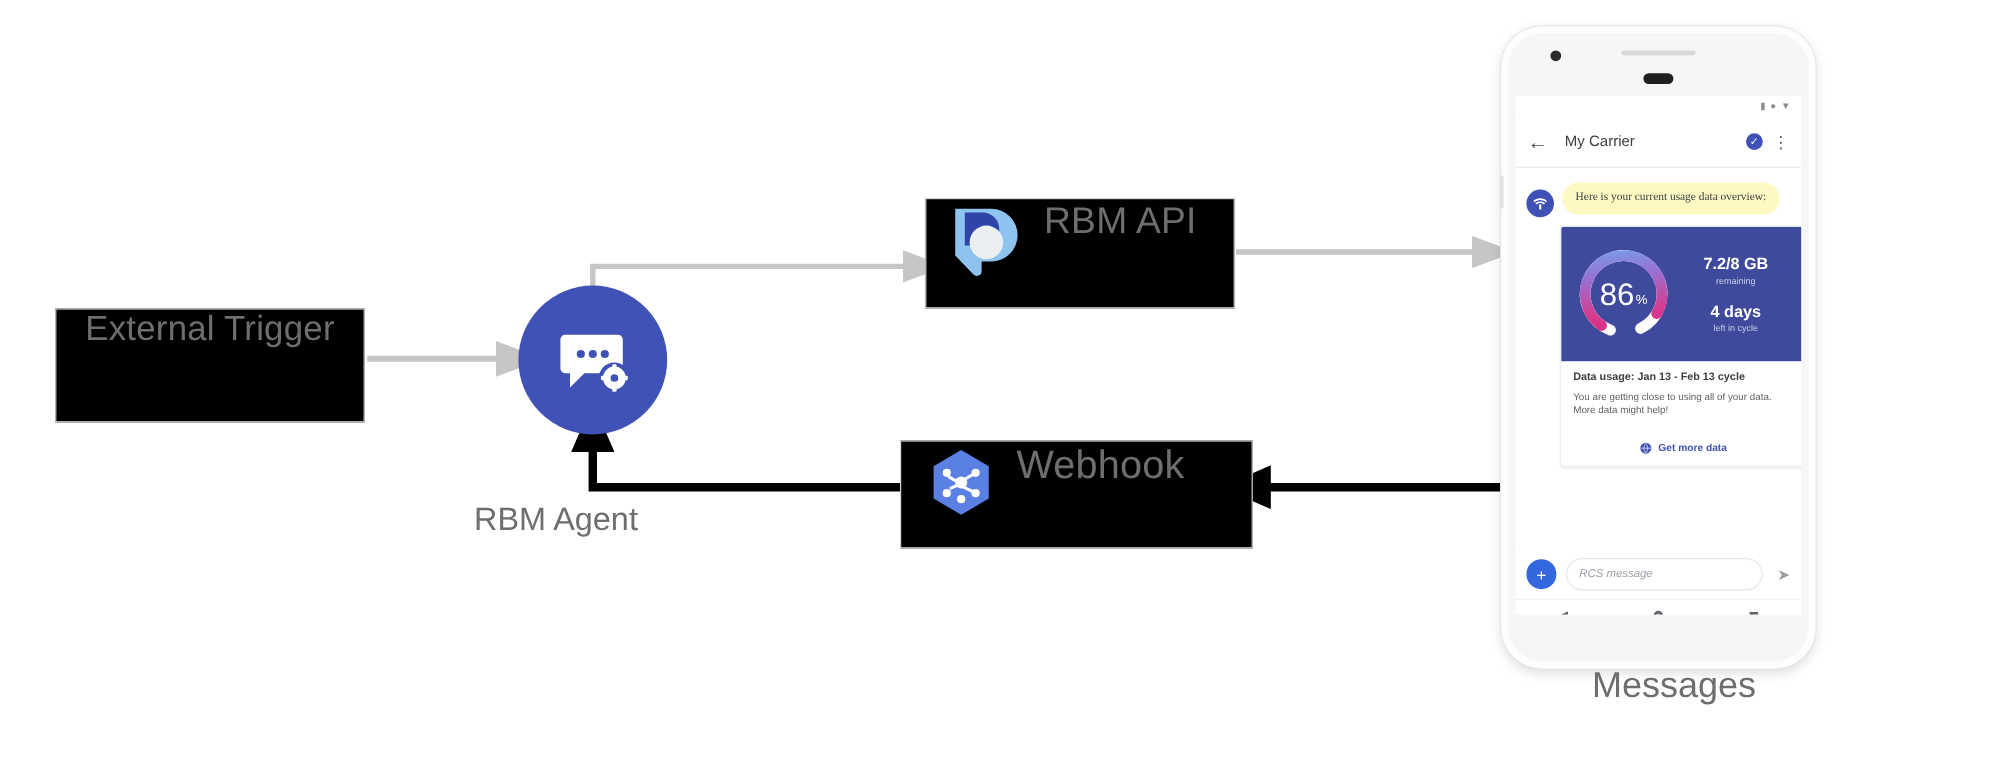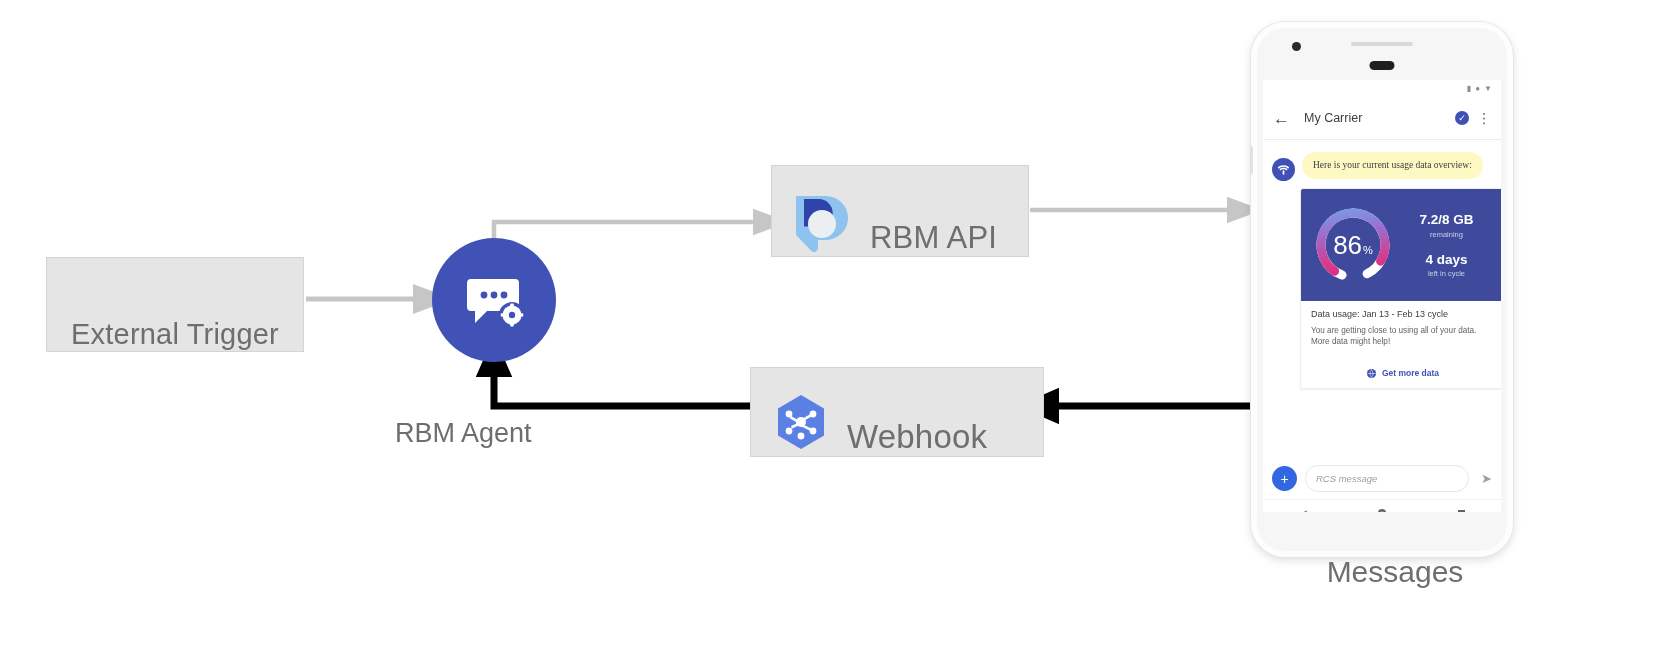--- a/index.html
+++ b/index.html
@@ -17,23 +17,23 @@
     height: 652px;
     background: #ffffff;
     overflow: hidden;
   }
 
   
   .node-box {
     position: absolute;
     box-sizing: border-box;
     border: 1.5px solid #d4d4d4;
-    background: #e5e5e5;
+    background: #000000;
     display: flex;
-    align-items: flex-end;
+    align-items: flex-start;
   }
   .node-label {
     font-weight: 300;
     color: #6e6e6e;
     white-space: nowrap;
     letter-spacing: .2px;
   }
 
   
   #external-trigger {
@@ -220,21 +220,21 @@
   #hero-stats {
     flex: 1; color: #ffffff; text-align: center;
     padding-left: 4px;
   }
   .stat-primary { font-size: 13.5px; font-weight: 700; line-height: 1.2; }
   .stat-secondary { font-size: 7.5px; color: #c9cfe8; margin-top: 1px; }
   .stat-group + .stat-group { margin-top: 13px; }
 
   #card-body { padding: 8px 10px 6px 10px; }
   #card-title {
-    font-size: 9px; font-weight: 400; color: #3c4043; line-height: 1.3;
+    font-size: 9px; font-weight: 700; color: #3c4043; line-height: 1.3;
   }
   #card-desc {
     font-size: 8.2px; color: #5f6368; line-height: 1.42; margin-top: 4px;
   }
   #card-action {
     display: flex; align-items: center; justify-content: center;
     gap: 5px; margin-top: 20px; padding-bottom: 3px;
   }
   #card-action-icon { width: 11px; height: 11px; }
   #card-action-label {

